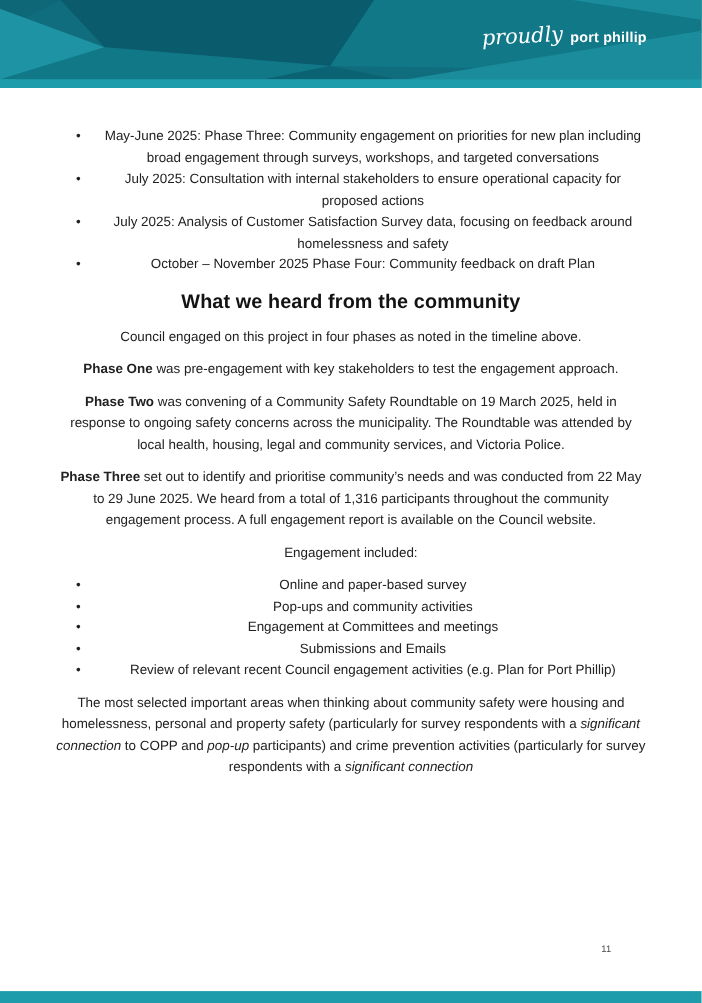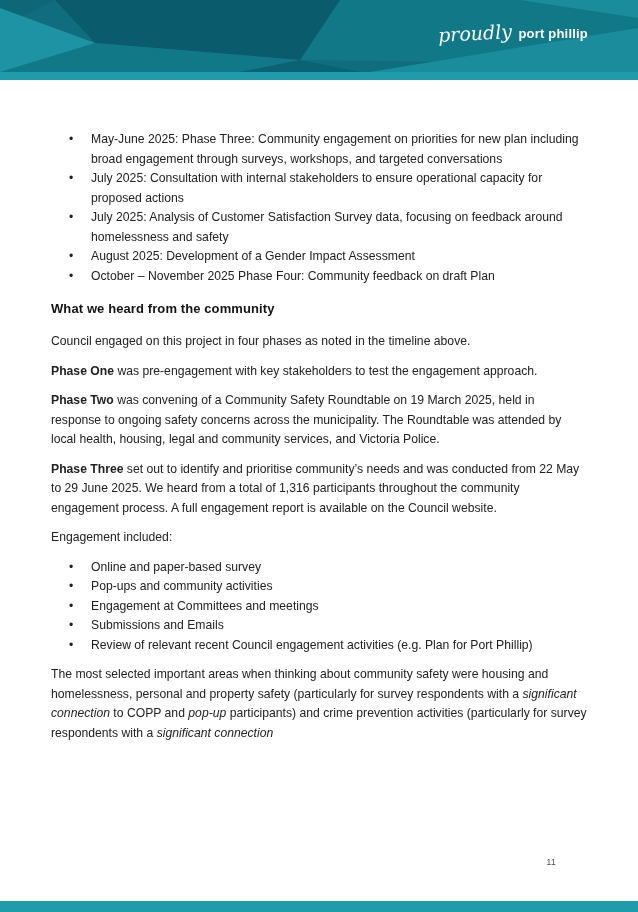--- a/index.html
+++ b/index.html
@@ -15,25 +15,25 @@
     position:absolute; top:0; right:50px; height:66px;
     display:flex; align-items:center; gap:7px; color:#ffffff;
   }
   .logo-script {
     font-family:"DejaVu Serif", serif; font-style:italic;
     font-size:19px; transform:rotate(-3deg); font-weight:500;
   }
   .logo-bold { font-weight:700; font-size:13px; letter-spacing:.2px; }
   
   .content {
-    position:absolute; top:130px; left:51px; width:536px;
-    font-size:12.2px; line-height:19.5px; color:var(--text-color,#212121);
+    position:absolute; top:114px; left:51px; width:536px;
+    font-size:12.2px; line-height:19.5px; color:var(--text-color,#212121);text-align:center;
   }
   .content h1 {
-    font-size:13px; line-height:26px; font-weight:700;
+    font-size:18px; line-height:26px; font-weight:700;
     color:var(--heading-color,#131313); margin:8px 0 10px;
     letter-spacing:.1px;
   }
   .content p { margin:0 0 10px; }
   .content ul { list-style:none; margin:0 0 10px; padding:0; }
   .content li { position:relative; padding-left:40px; line-height:19.5px; }
   .content li::before {
     content:"\2022"; position:absolute; left:18px; top:0;
     font-size:12.2px; line-height:19.5px; color:var(--text-color,#212121);
   }
@@ -71,21 +71,20 @@
       <span class="logo-script">proudly</span>
       <span class="logo-bold">port phillip</span>
     </div>
   </header>
 
   <main class="content" id="content">
       <ul>
         <li>May-June 2025: Phase Three: Community engagement on priorities for new plan including broad engagement through surveys, workshops, and targeted conversations</li>
         <li>July 2025: Consultation with internal stakeholders to ensure operational capacity for proposed actions</li>
         <li>July 2025: Analysis of Customer Satisfaction Survey data, focusing on feedback around homelessness and safety</li>
-        <li>August 2025: Development of a Gender Impact Assessment</li>
         <li>October – November 2025 Phase Four: Community feedback on draft Plan</li>
       </ul>
       <h1>What we heard from the community</h1>
       <p><span>Council engaged on this project in four phases as noted in the timeline above.</span></p>
       <p><span class="b">Phase One</span><span> was pre-engagement with key stakeholders to test the engagement approach.</span></p>
       <p><span class="b">Phase Two</span><span> was convening of a Community Safety Roundtable on 19 March 2025, held in response to ongoing safety concerns across the municipality. The Roundtable was attended by local health, housing, legal and community services, and Victoria Police.</span></p>
       <p><span class="b">Phase Three</span><span> set out to identify and prioritise community’s needs and was conducted from 22 May to 29 June 2025. We heard from a total of 1,316 participants throughout the community engagement process. A full engagement report is available on the Council website.</span></p>
       <p><span>Engagement included:</span></p>
       <ul>
         <li>Online and paper-based survey</li>

